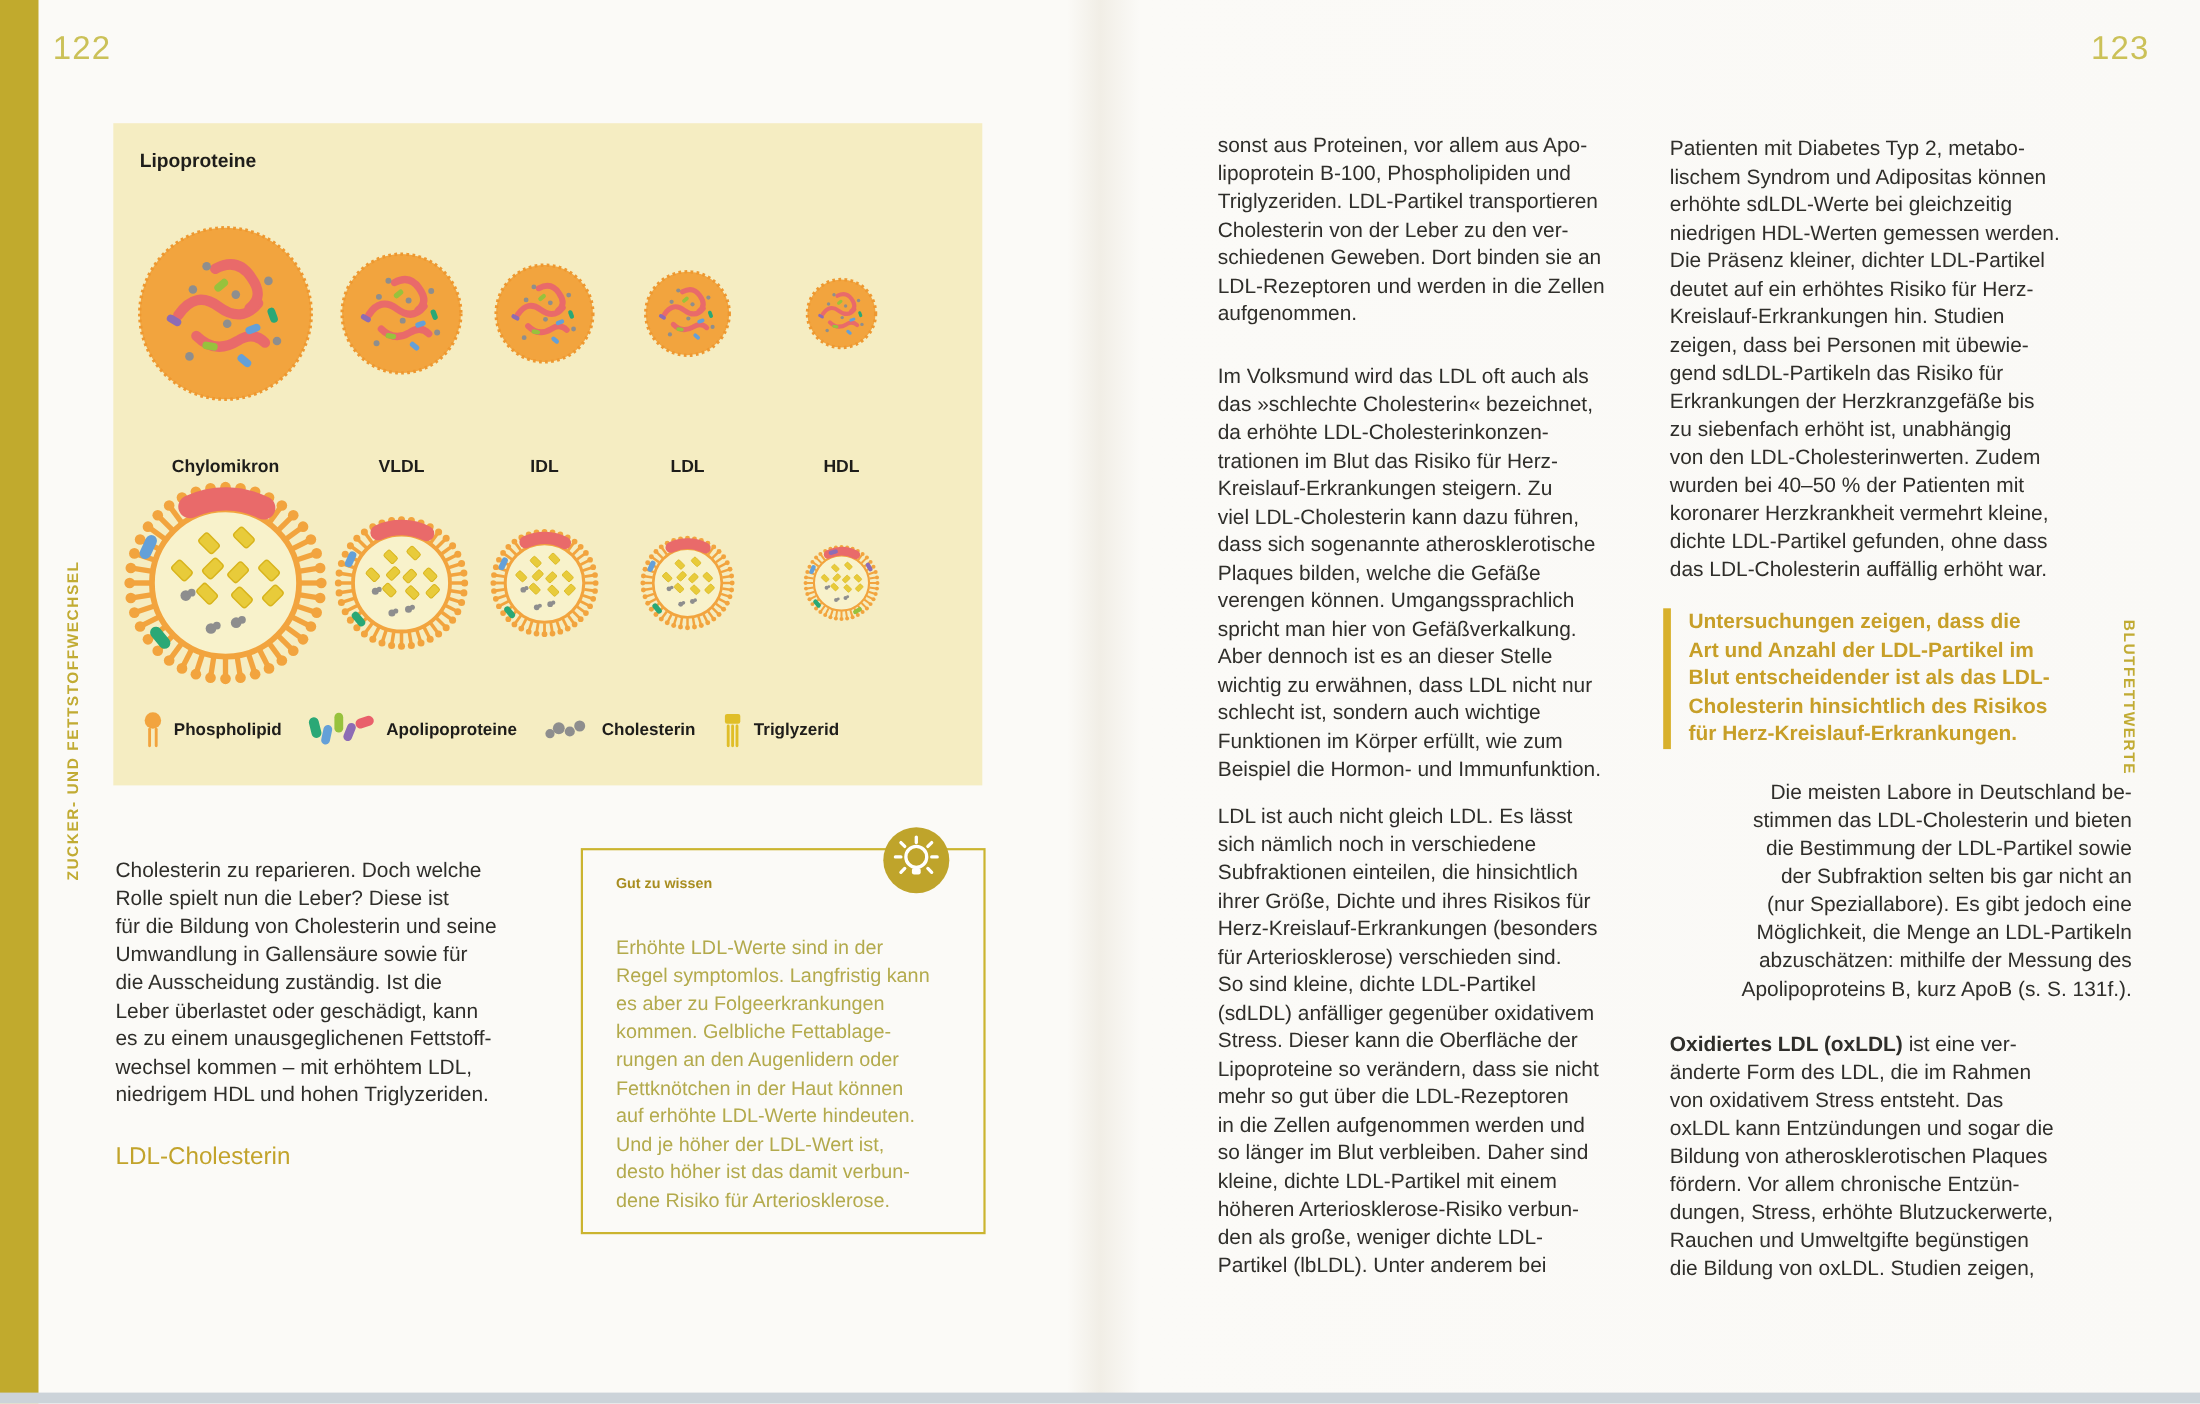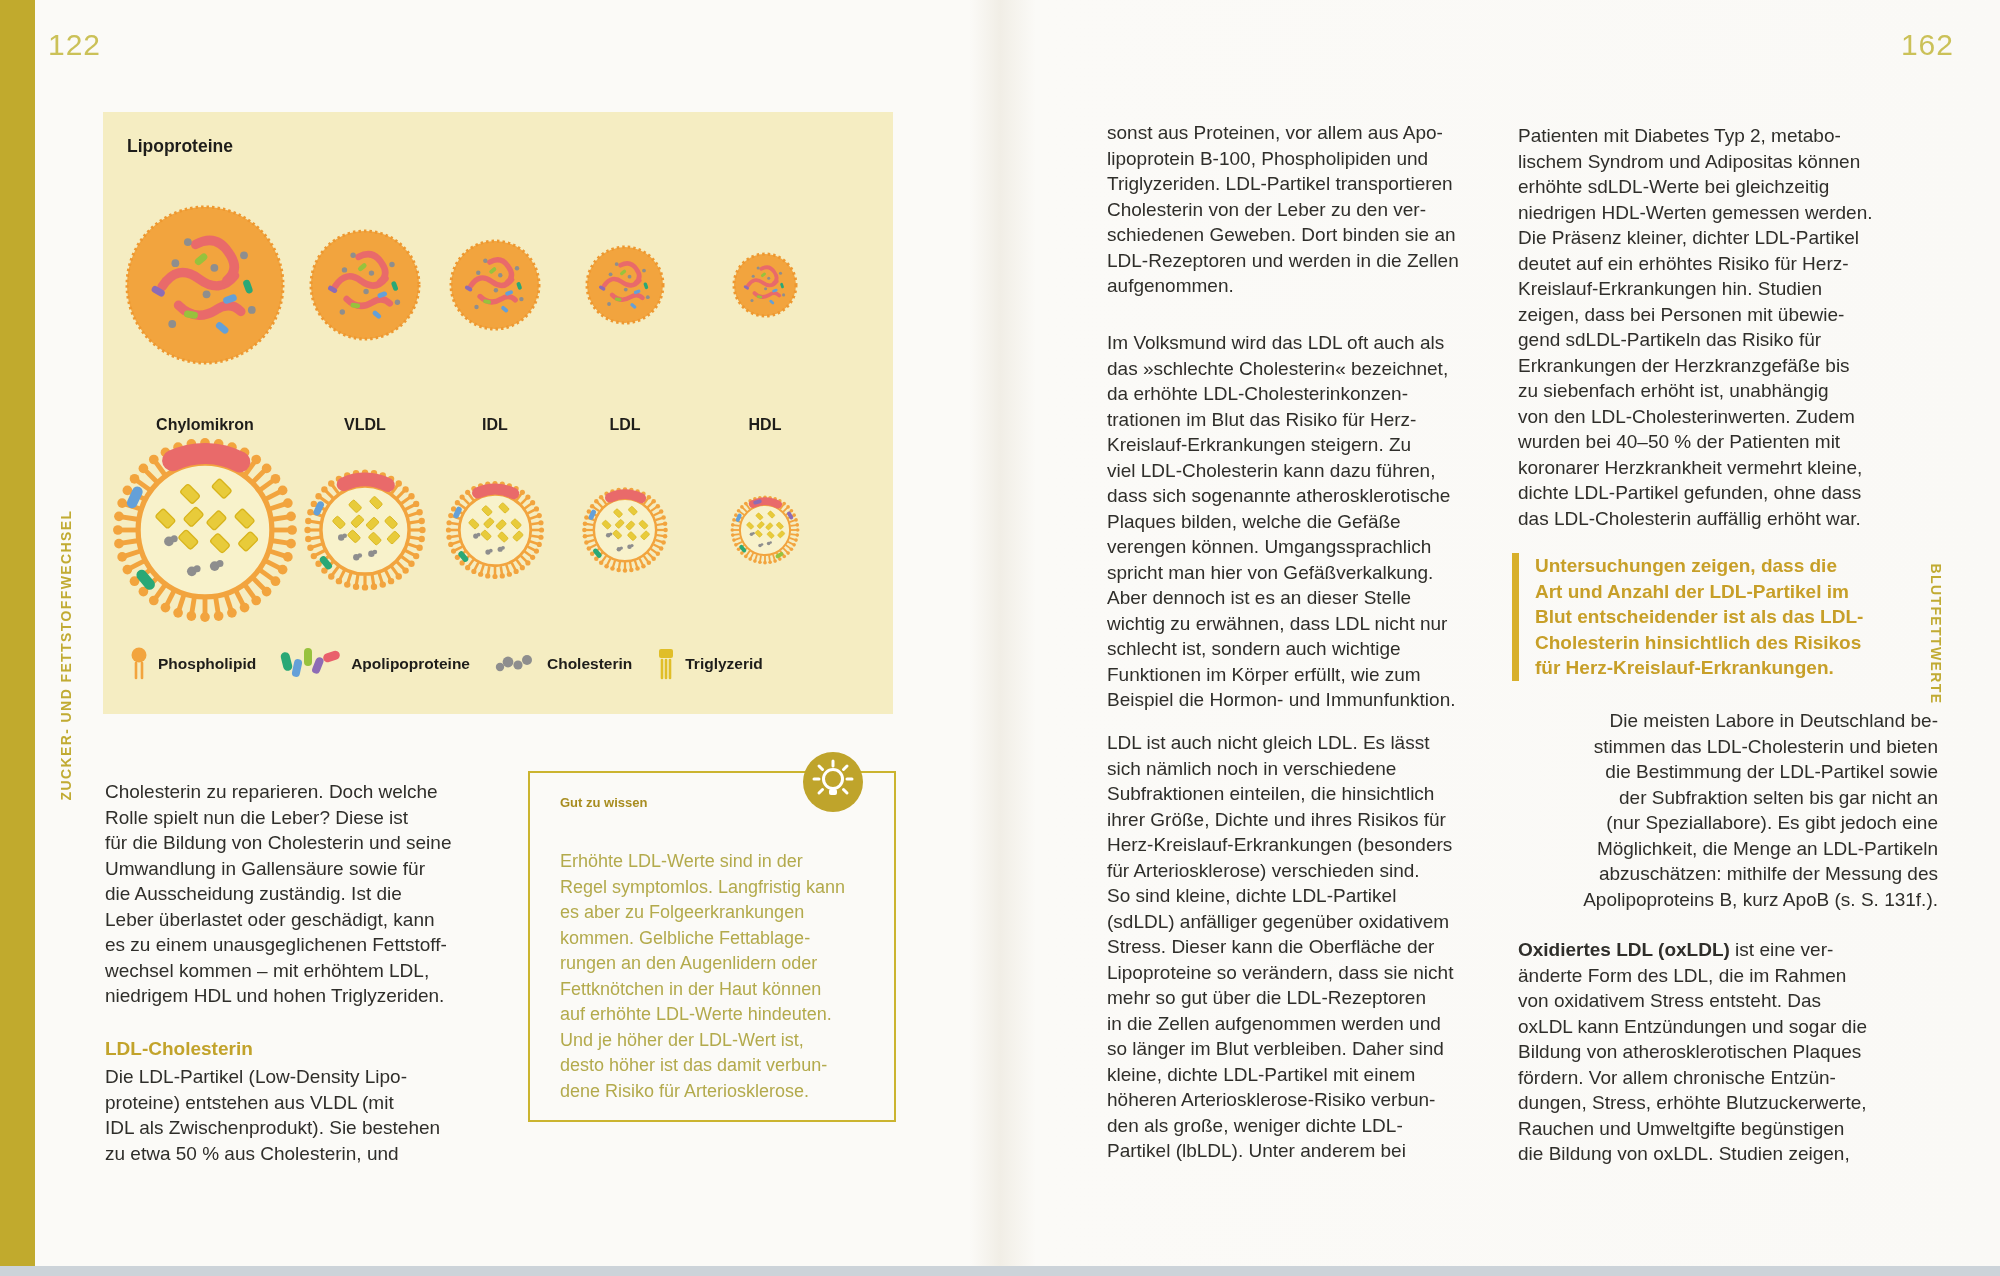--- a/index.html
+++ b/index.html
@@ -20,39 +20,39 @@
   
   .panel{position:absolute;left:103px;top:112px;width:790px;height:602px;background:#f5edc2;}
   .panel-title{position:absolute;left:24px;top:24px;font-size:17.5px;font-weight:bold;color:#1e1d1a;}
   .plabel{position:absolute;top:288px;transform:translateX(-50%);font-size:16px;font-weight:bold;color:#1e1d1a;margin-top:16px;}
   .legend{position:absolute;left:26px;top:534px;display:flex;align-items:center;gap:24px;}
   .legend-item{display:flex;align-items:center;gap:9px;}
   .legend-label{font-size:15.5px;font-weight:bold;color:#1e1d1a;text-align:center;}
   
   .lines{white-space:pre-line;}
   .col{position:absolute;font-size:19px;line-height:25.5px;}
-  .heading-gold{position:absolute;font-size:19px;font-weight:bold;color:#c2a32b;}
+  .heading-gold{position:absolute;font-size:22px;font-weight:normal;color:#c2a32b;}
   
   .infobox{position:absolute;left:528px;top:771px;width:364px;height:347px;border:2px solid #cbb42f;}
   .infobox-title{position:absolute;left:30px;top:22px;font-size:13px;font-weight:bold;color:#a88d20;}
   .infobox-text{position:absolute;left:30px;top:76px;width:320px;font-size:18px;line-height:25.5px;color:#b3aa4c;}
   .bulb{position:absolute;left:270px;top:-24px;width:66px;height:66px;}
   
   .quote{position:absolute;left:1512px;top:553px;width:400px;border-left:7px solid #d8b02b;
     padding-left:16px;font-size:19px;line-height:25.5px;font-weight:bold;color:#c79f28;}
 </style>
 </head>
 <body>
 
 <div id="spread">
 
   <div class="goldbar"></div>
 
   <div class="pagenum left">122</div>
-  <div class="pagenum right">162</div>
+  <div class="pagenum right">123</div>
 
   <div class="sidebar-vert left">ZUCKER- UND FETTSTOFFWECHSEL</div>
   <div class="sidebar-vert right">BLUTFETTWERTE</div>
 
   <div class="panel">
     <div class="panel-title">Lipoproteine</div>
     <svg id="particles-svg" width="790" height="602" viewBox="0 0 790 602" style="position:absolute;left:0;top:0;">
         <g transform="translate(102,173)">
           <circle r="78" fill="#f2a43e" stroke="#ee9830" stroke-width="3" stroke-dasharray="2.5 3"></circle>
           <g transform="scale(78)">
@@ -727,24 +727,20 @@
   <div class="col lines" style="left:105px;top:779px;width:420px;">Cholesterin zu reparieren. Doch welche
 Rolle spielt nun die Leber? Diese ist
 für die Bildung von Cholesterin und seine
 Umwandlung in Gallensäure sowie für
 die Ausscheidung zuständig. Ist die
 Leber überlastet oder geschädigt, kann
 es zu einem unausgeglichenen Fettstoff-
 wechsel kommen – mit erhöhtem LDL,
 niedrigem HDL und hohen Triglyzeriden.</div>
   <div class="heading-gold" style="left:105px;top:1038px;">LDL-Cholesterin</div>
-  <div class="col lines" style="left:105px;top:1064px;width:420px;">Die LDL-Partikel (Low-Density Lipo-
-proteine) entstehen aus VLDL (mit
-IDL als Zwischenprodukt). Sie bestehen
-zu etwa 50 % aus Cholesterin, und</div>
 
   <div class="infobox">
     <svg class="bulb" viewBox="0 0 66 66">
       <circle cx="33" cy="33" r="30" fill="#bfa42b"></circle>
       <circle cx="33" cy="30" r="9.5" stroke="#ffffff" stroke-width="3" fill="none"></circle>
       <rect x="29" y="40" width="8" height="6" rx="2" fill="#ffffff"></rect>
       <g stroke="#ffffff" stroke-width="3" stroke-linecap="round">
         <line x1="33" y1="12" x2="33" y2="17"></line>
         <line x1="47" y1="17" x2="43.5" y2="20.5"></line>
         <line x1="52" y1="30" x2="47" y2="30"></line>

